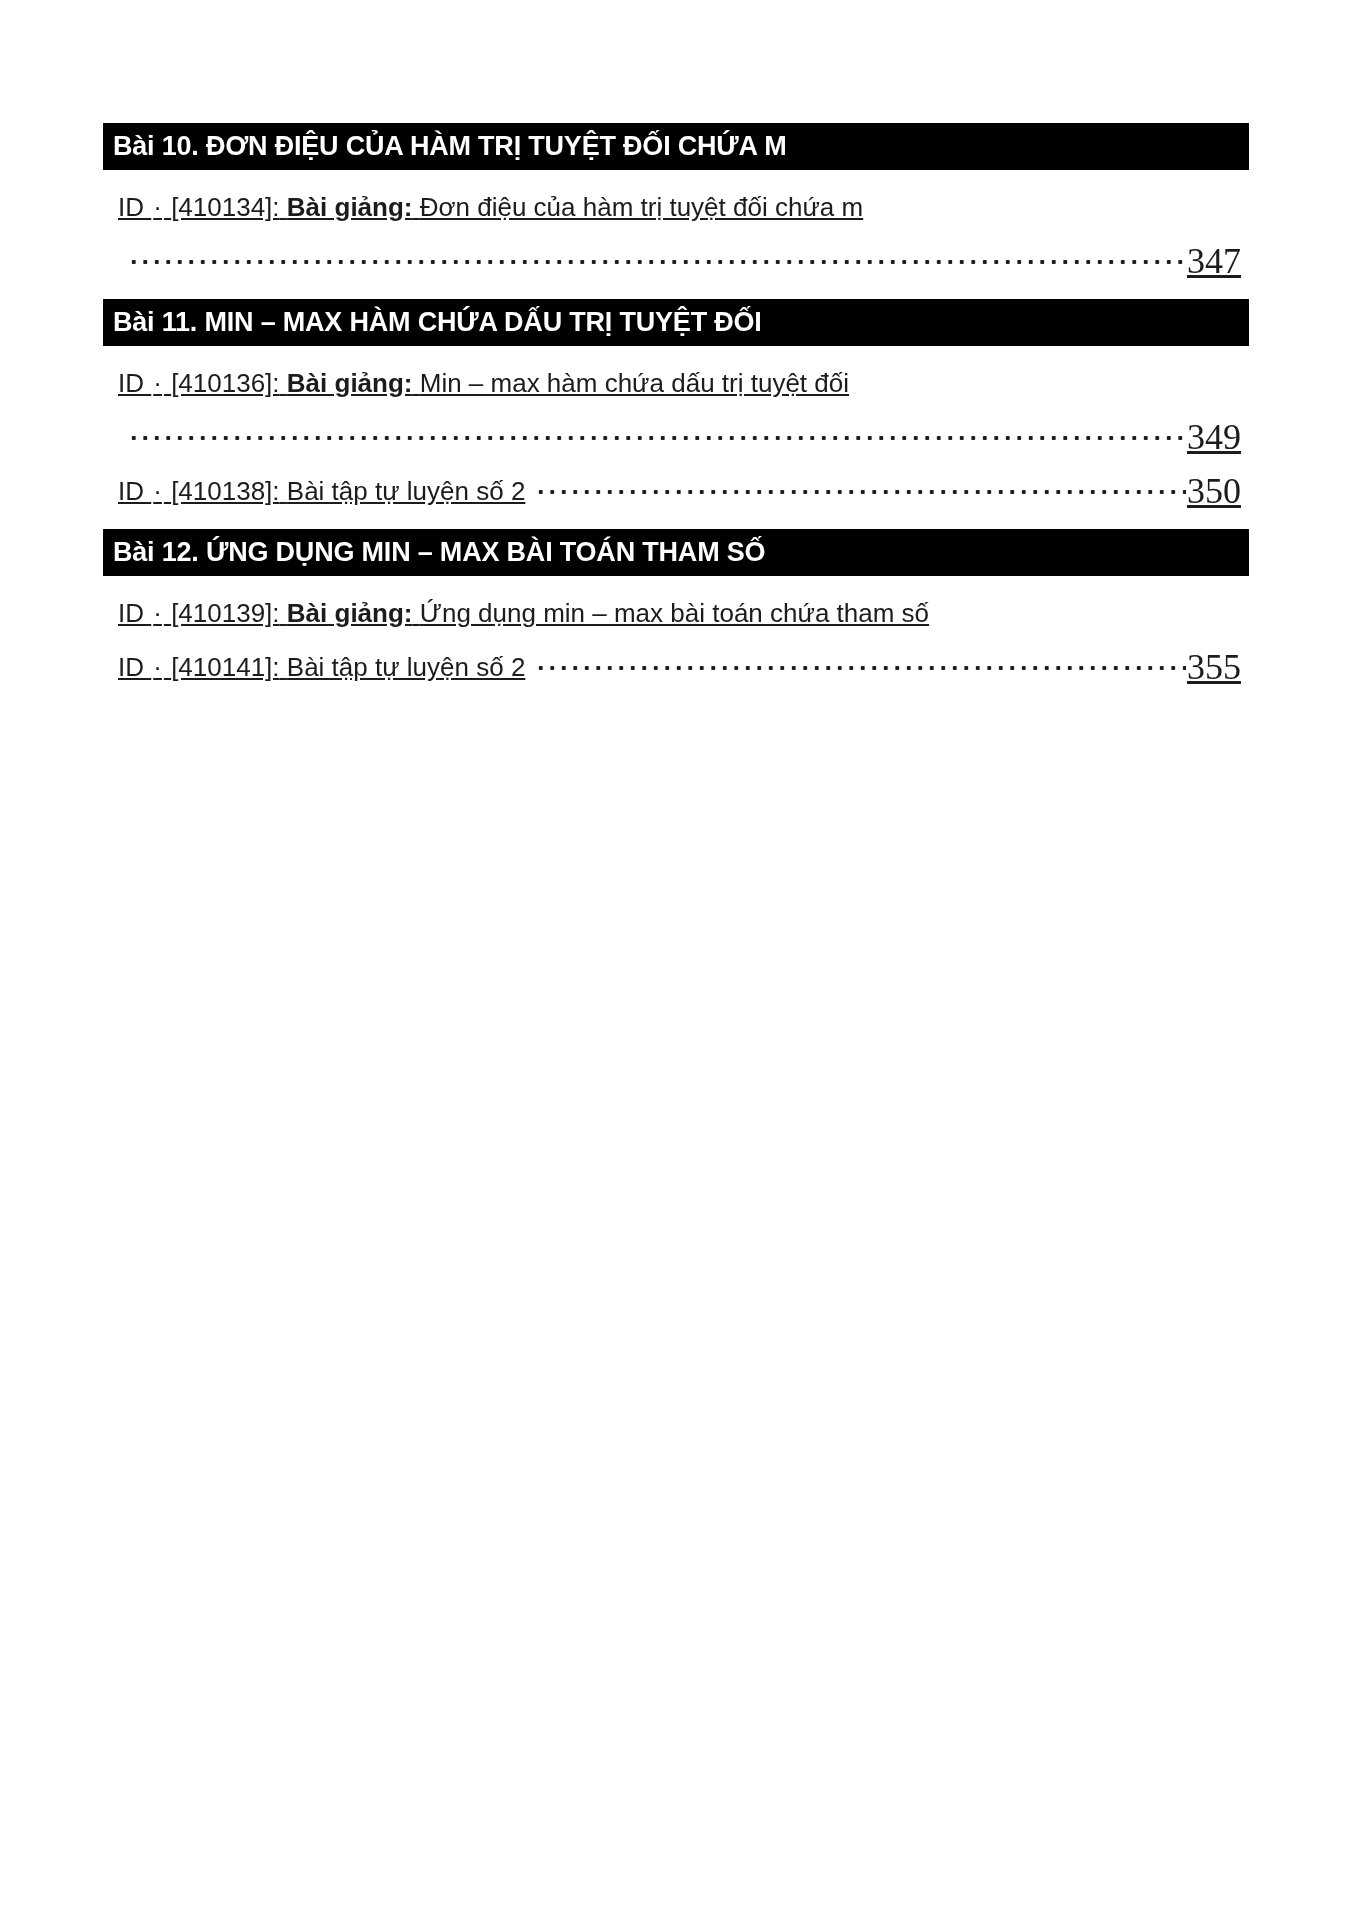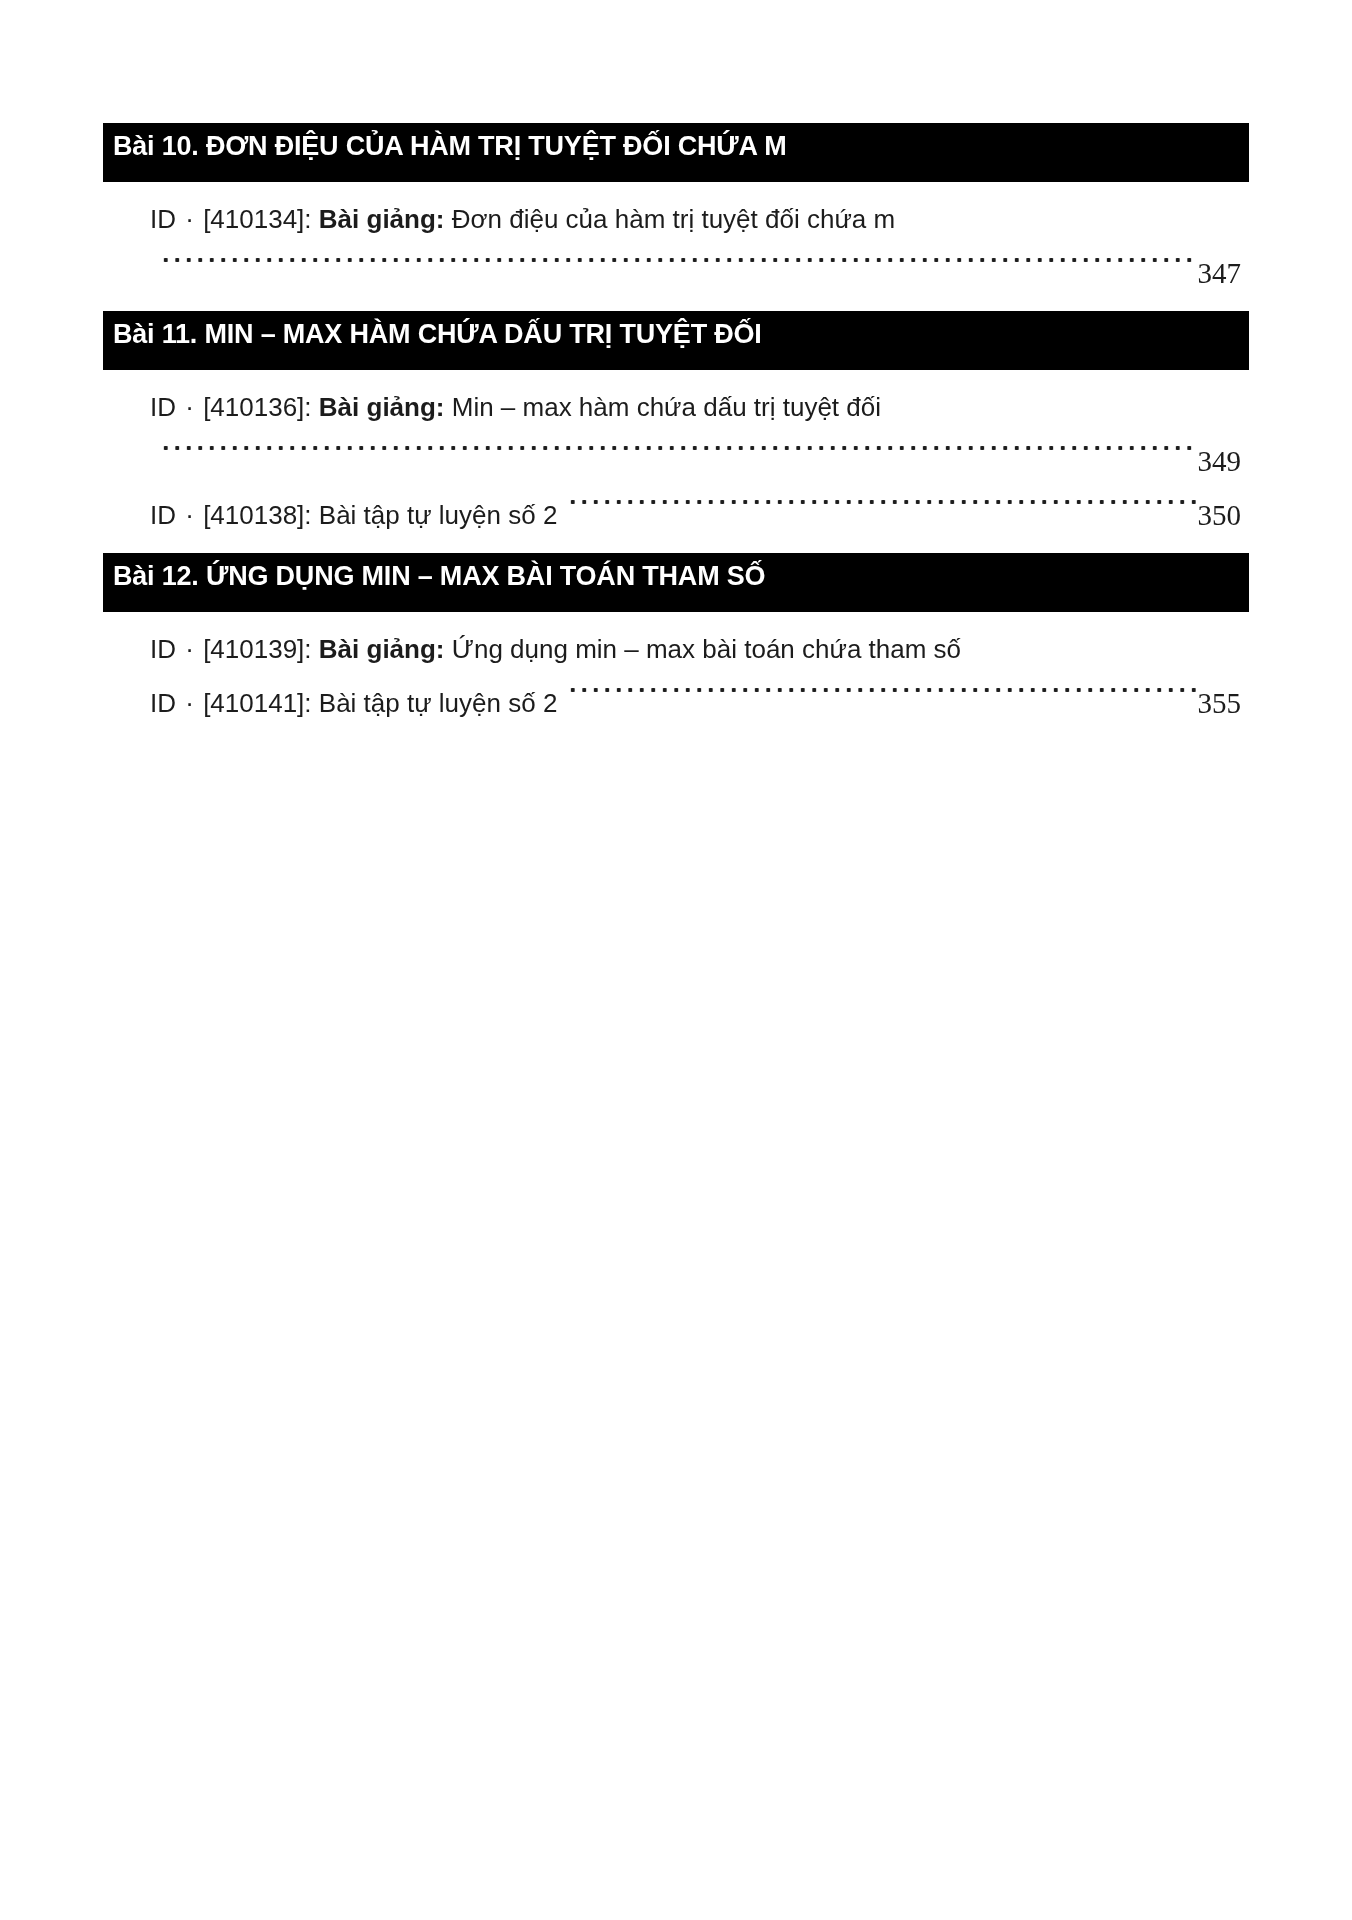--- a/index.html
+++ b/index.html
@@ -16,52 +16,53 @@
     position: absolute;
     left: 103px;
     top: 123px;
     width: 1146px;
   }
   .section-heading {
     background: #000000;
     color: #ffffff;
     font-size: 27px;
     font-weight: bold;
-    height: 59px;
+    height: 47px;
     line-height: 47px;
     padding-left: 10px;
     letter-spacing: -0.2px;
     margin-top: 10px;
     white-space: nowrap;
     overflow: hidden;
   }
   .section:first-child .section-heading { margin-top: 0; }
   .toc-row {
     display: flex;
-    align-items: flex-start;
+    align-items: center;
     font-size: 26px;
     line-height: 33px;
-    margin: 21px 8px 21px 47px;
+    margin: 21px 8px 21px 15px;
     white-space: nowrap;
+    text-decoration: underline;
   }
   .row-text b { font-weight: bold; }
   .sep-dot { padding: 0 2px; }
   .leader {
     flex: 1 1 auto;
     height: 6px;
     min-width: 20px;
     margin: 0 1px 0 10px;
     background-image: radial-gradient(circle, #1d1d1d 2px, rgba(0,0,0,0) 2.4px);
     background-size: 11.5px 6px;
     background-repeat: repeat-x;
     background-position: left center;
   }
   .page-num {
     font-family: "Liberation Serif", serif;
-    font-size: 29px;
+    font-size: 36px;
   }
 </style>
 </head>
 <body>
 
 <div class="toc">
   <div class="section">
     <div class="section-heading">Bài 10. ĐƠN ĐIỆU CỦA HÀM TRỊ TUYỆT ĐỐI CHỨA M</div>
     <div class="section-rows">
   <div class="toc-row">

